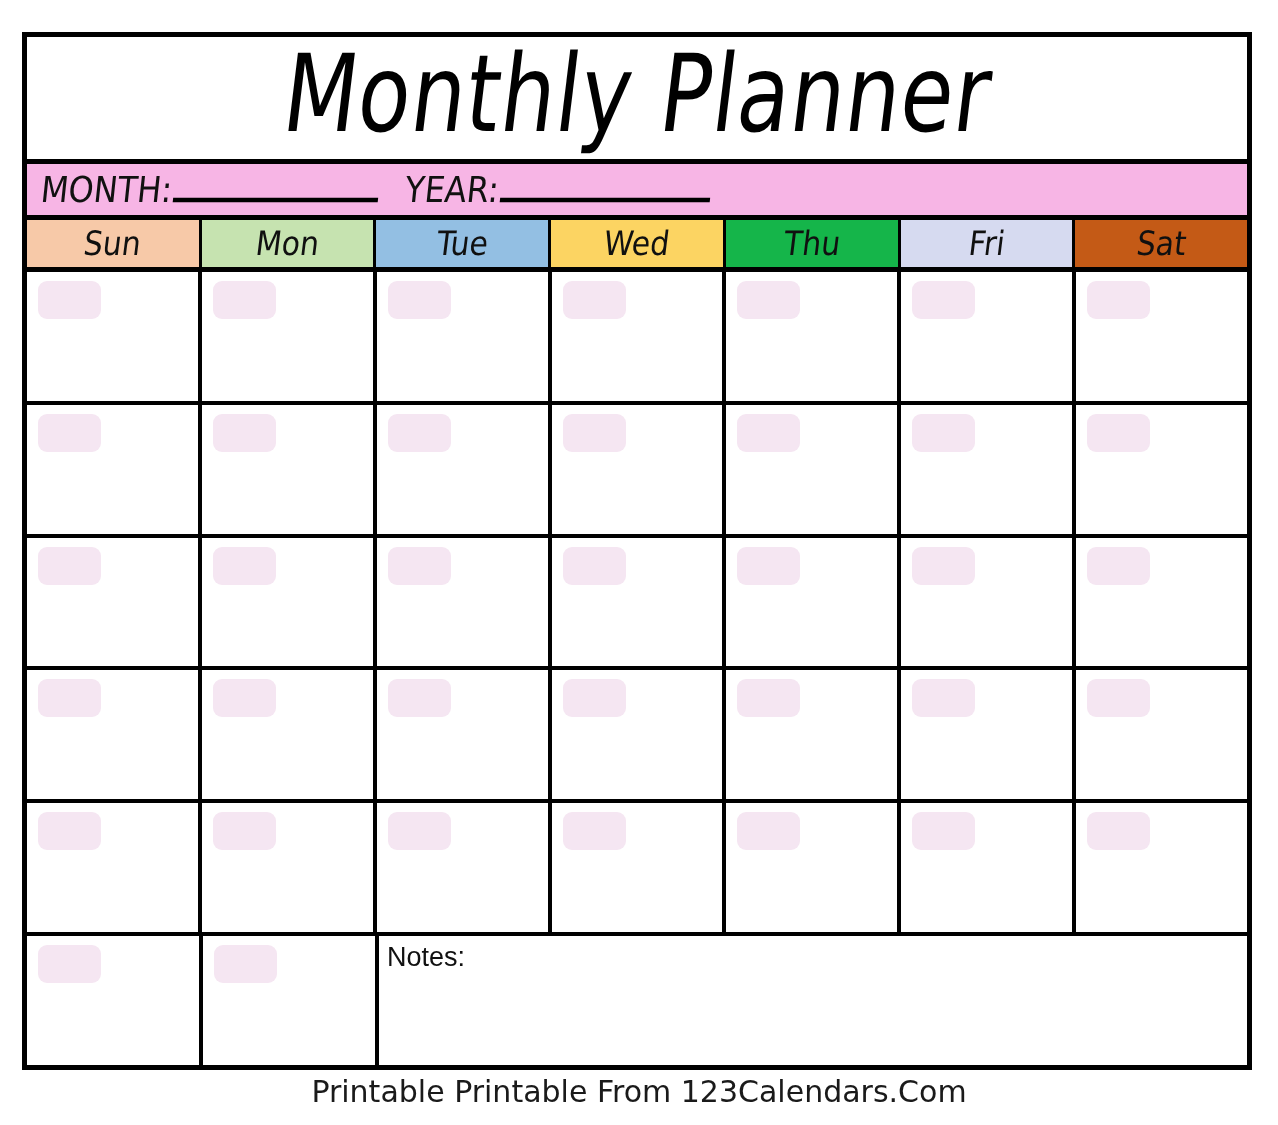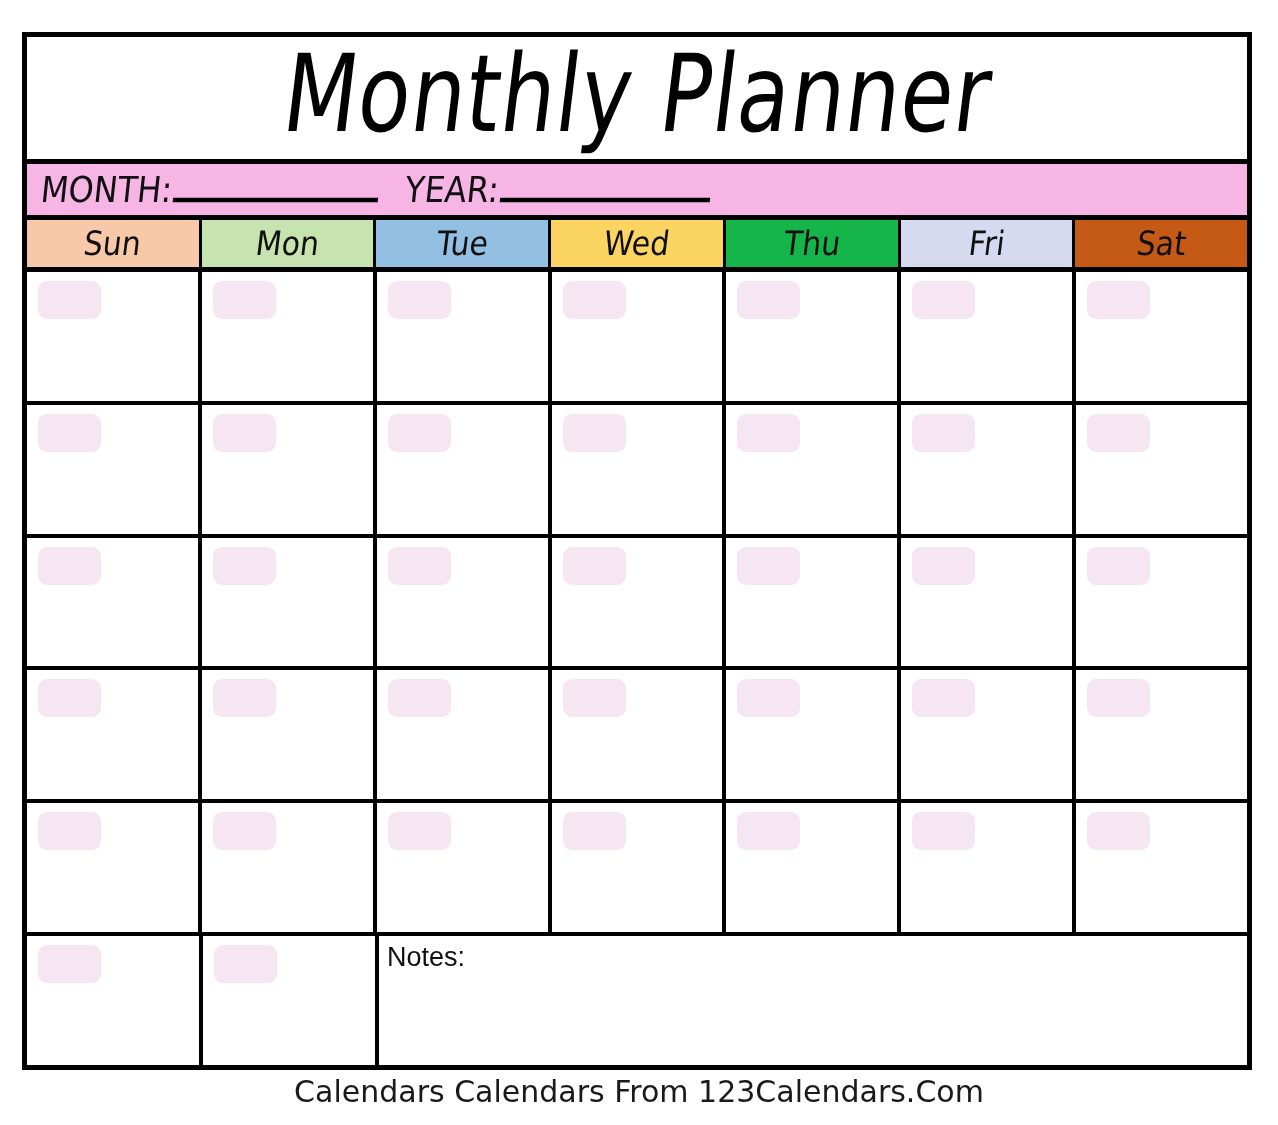--- a/index.html
+++ b/index.html
@@ -360,16 +360,16 @@
           </div>
         <div class="notescell">
           <div class="notes-label">Notes:</div>
         </div>
       </div>
 
     </div>
   </div>
 
   <div class="footer">
-    <span>Calendars Calendars From </span><span class="brand">123Calendars.Com</span>
+    <span>Printable Printable From </span><span class="brand">123Calendars.Com</span>
   </div>
 
 </div>
 
 </body></html>

